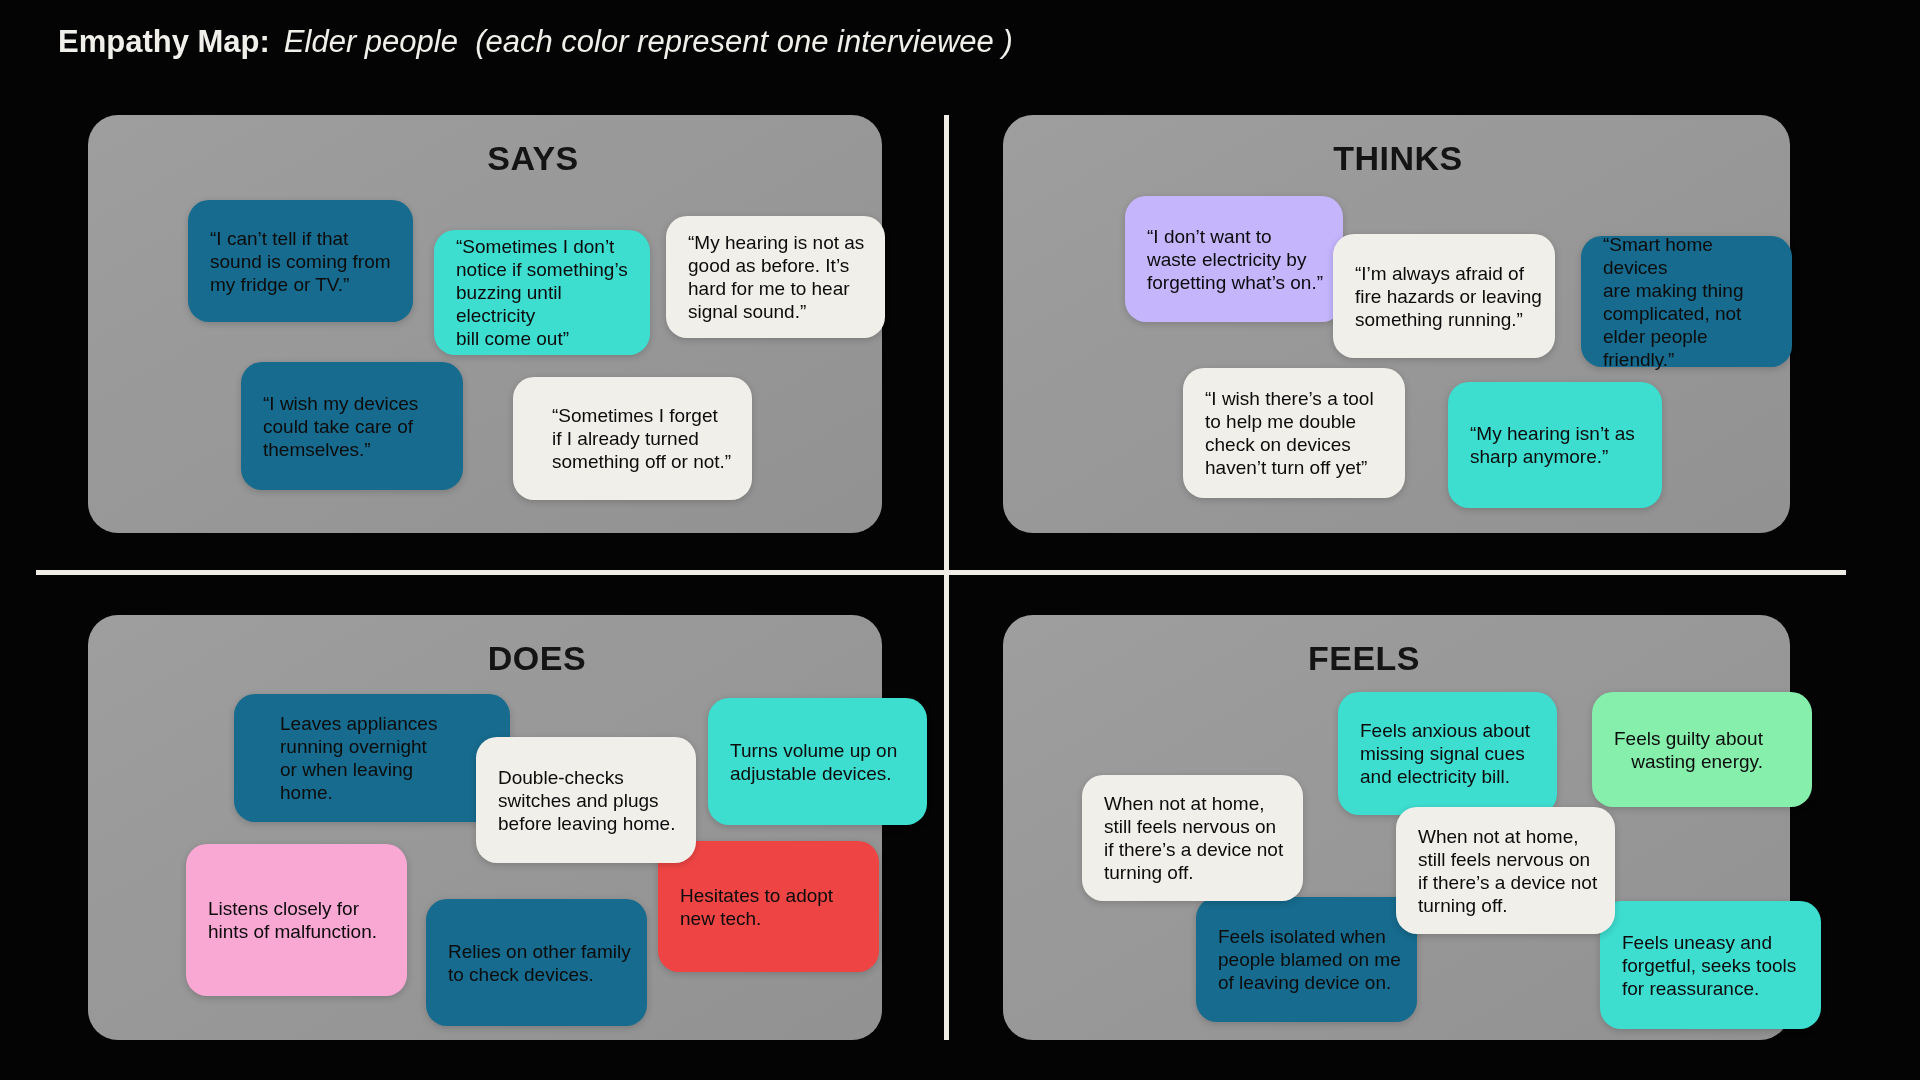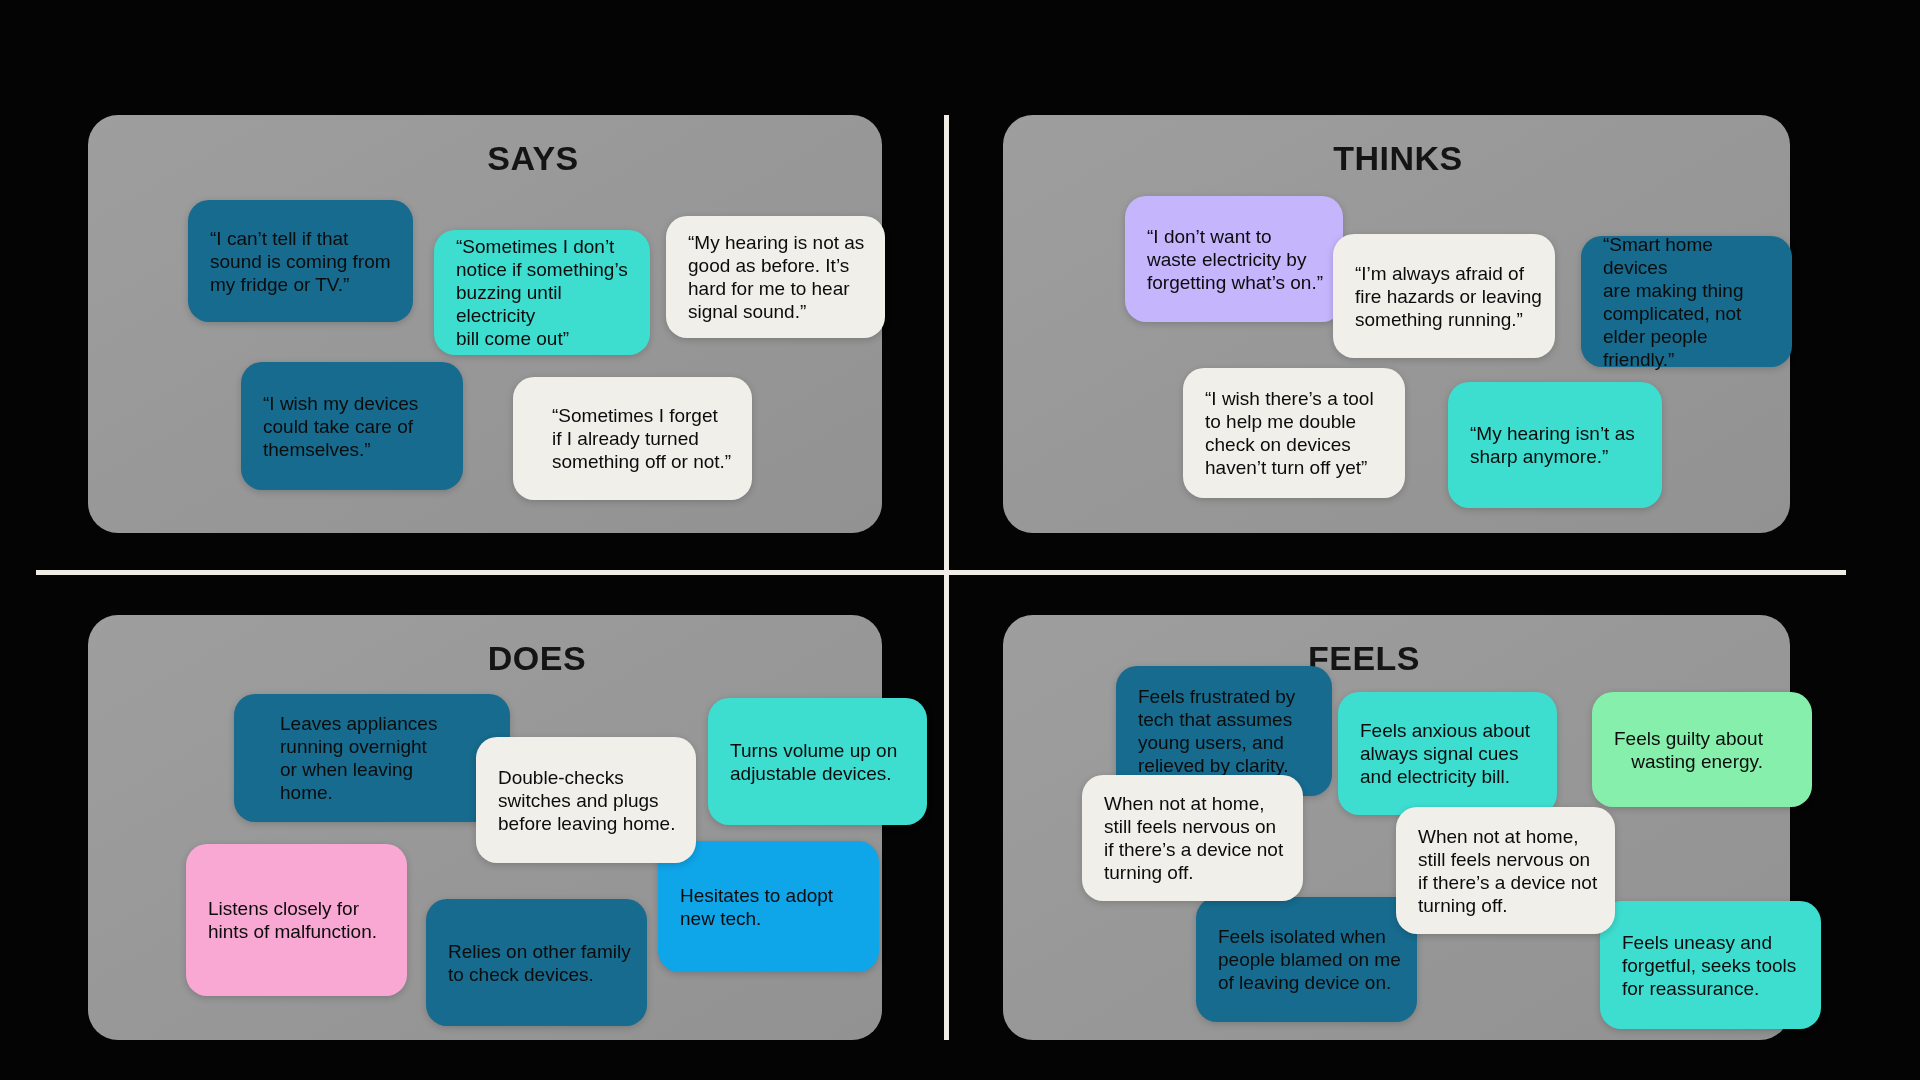--- a/index.html
+++ b/index.html
@@ -71,20 +71,21 @@
     font-size: 19px;
     line-height: 23px;
     color: var(--note-text, #0c0c0c);
     padding: 8px 10px 8px 22px;
   }
 </style>
 </head>
 <body>
 
 <div class="stage">
+  <div class="page-title"><span class="t-bold">Empathy Map:</span><span class="t-italic">Elder people  (each color represent one interviewee )</span></div>
 
   <div class="panel q-says">
     <div class="q-title">SAYS</div>
   </div>
   <div class="panel q-thinks">
     <div class="q-title">THINKS</div>
   </div>
   <div class="panel q-does">
     <div class="q-title">DOES</div>
   </div>
@@ -165,33 +166,27 @@
 adjustable devices.</div>
       </div>
       <div class="note note--note_turquoise" style="left: 138px; top: 844px; width: 221px; height: 152px; background: #f9a8d4;">
         <div class="note-text">Listens closely for
 hints of malfunction.</div>
       </div>
       <div class="note note--note_dark_teal" style="left: 378px; top: 899px; width: 221px; height: 127px; background: rgb(22, 107, 142);">
         <div class="note-text">Relies on other family
 to check devices.</div>
       </div>
-      <div class="note note--note_dark_teal" style="left: 610px; top: 841px; width: 221px; height: 131px; background: #0ea5e9;">
+      <div class="note note--note_dark_teal" style="left: 610px; top: 841px; width: 221px; height: 131px; background: #ef4444;">
         <div class="note-text">Hesitates to adopt
 new tech.</div>
       </div>
-      <div class="note note--note_dark_teal" style="left: 1068px; top: 666px; width: 216px; height: 130px; background: rgb(22, 107, 142);">
-        <div class="note-text">Feels frustrated by
-tech that assumes
-young users, and
-relieved by clarity.</div>
-      </div>
       <div class="note note--note_turquoise" style="left: 1290px; top: 692px; width: 219px; height: 123px; background: rgb(61, 221, 208);">
         <div class="note-text">Feels anxious about
-always signal cues
+missing signal cues
 and  electricity bill.</div>
       </div>
       <div class="note note--note_dark_teal" style="left: 1544px; top: 692px; width: 220px; height: 115px; background: #86efac; text-align: right;">
         <div class="note-text">Feels guilty about
 wasting energy.</div>
       </div>
       <div class="note note--note_offwhite" style="left: 1034px; top: 775px; width: 221px; height: 126px; background: rgb(240, 239, 233);">
         <div class="note-text">When not at home,
 still feels nervous on
 if there’s a device not

